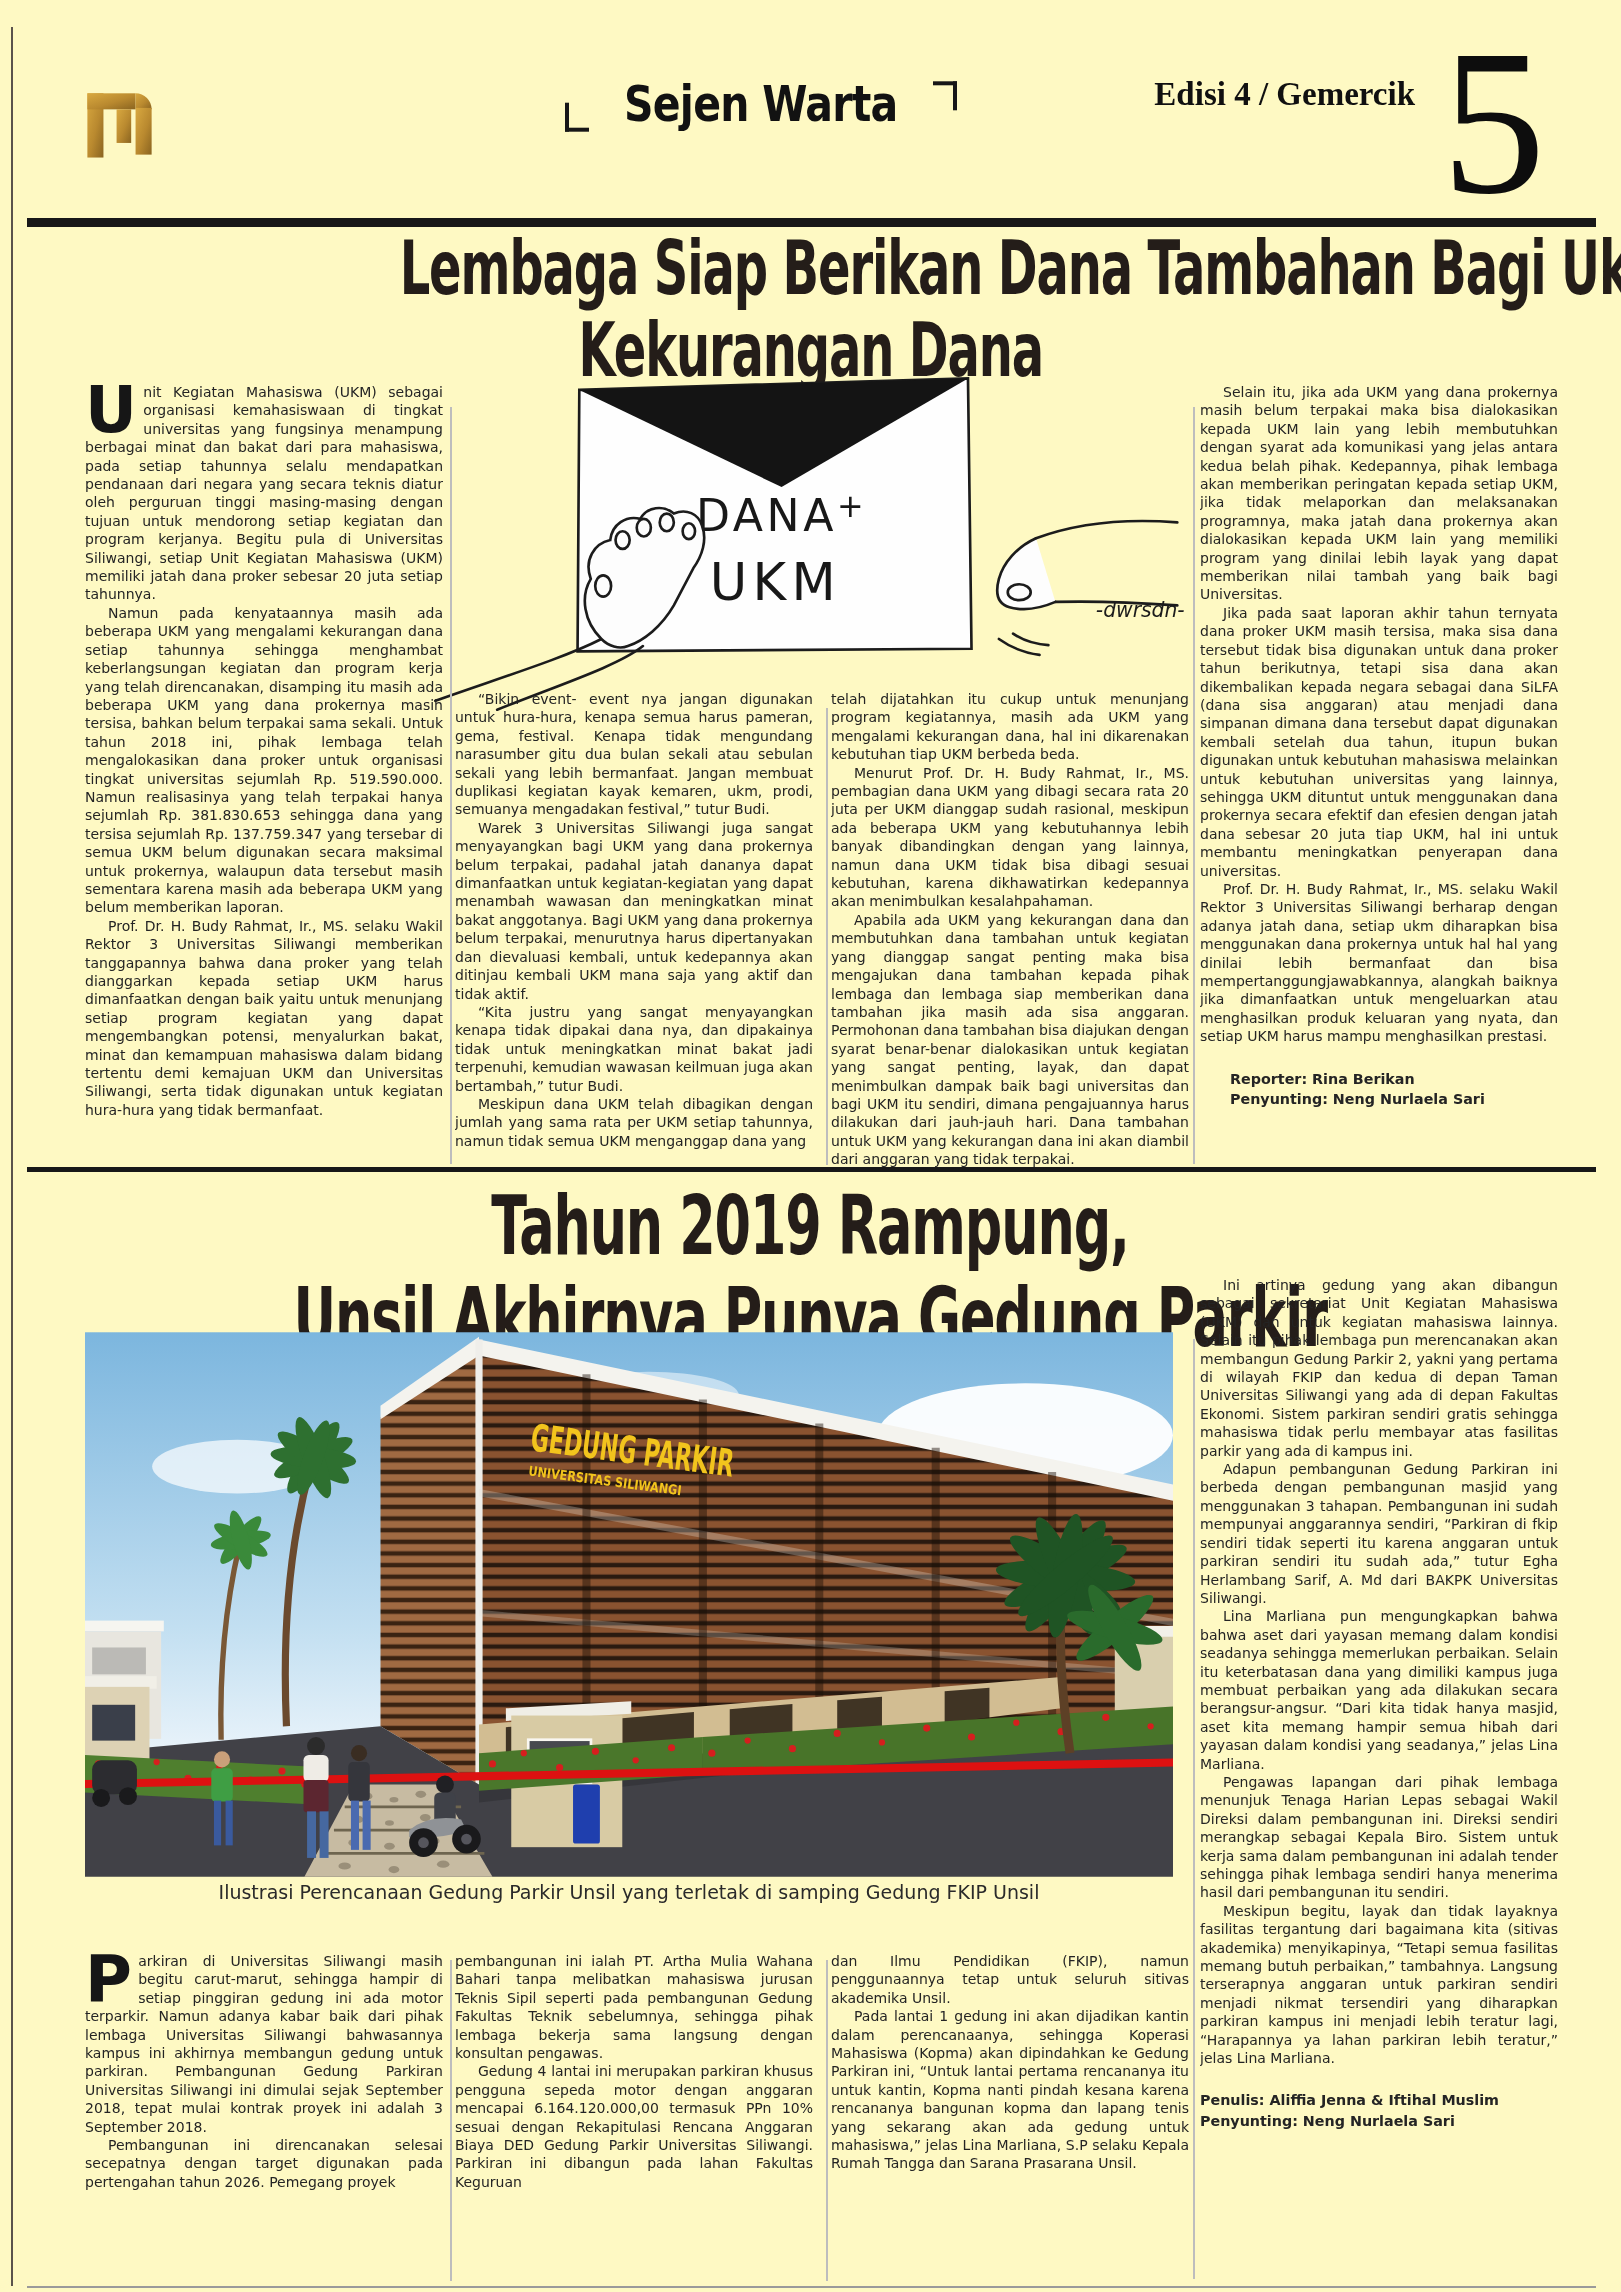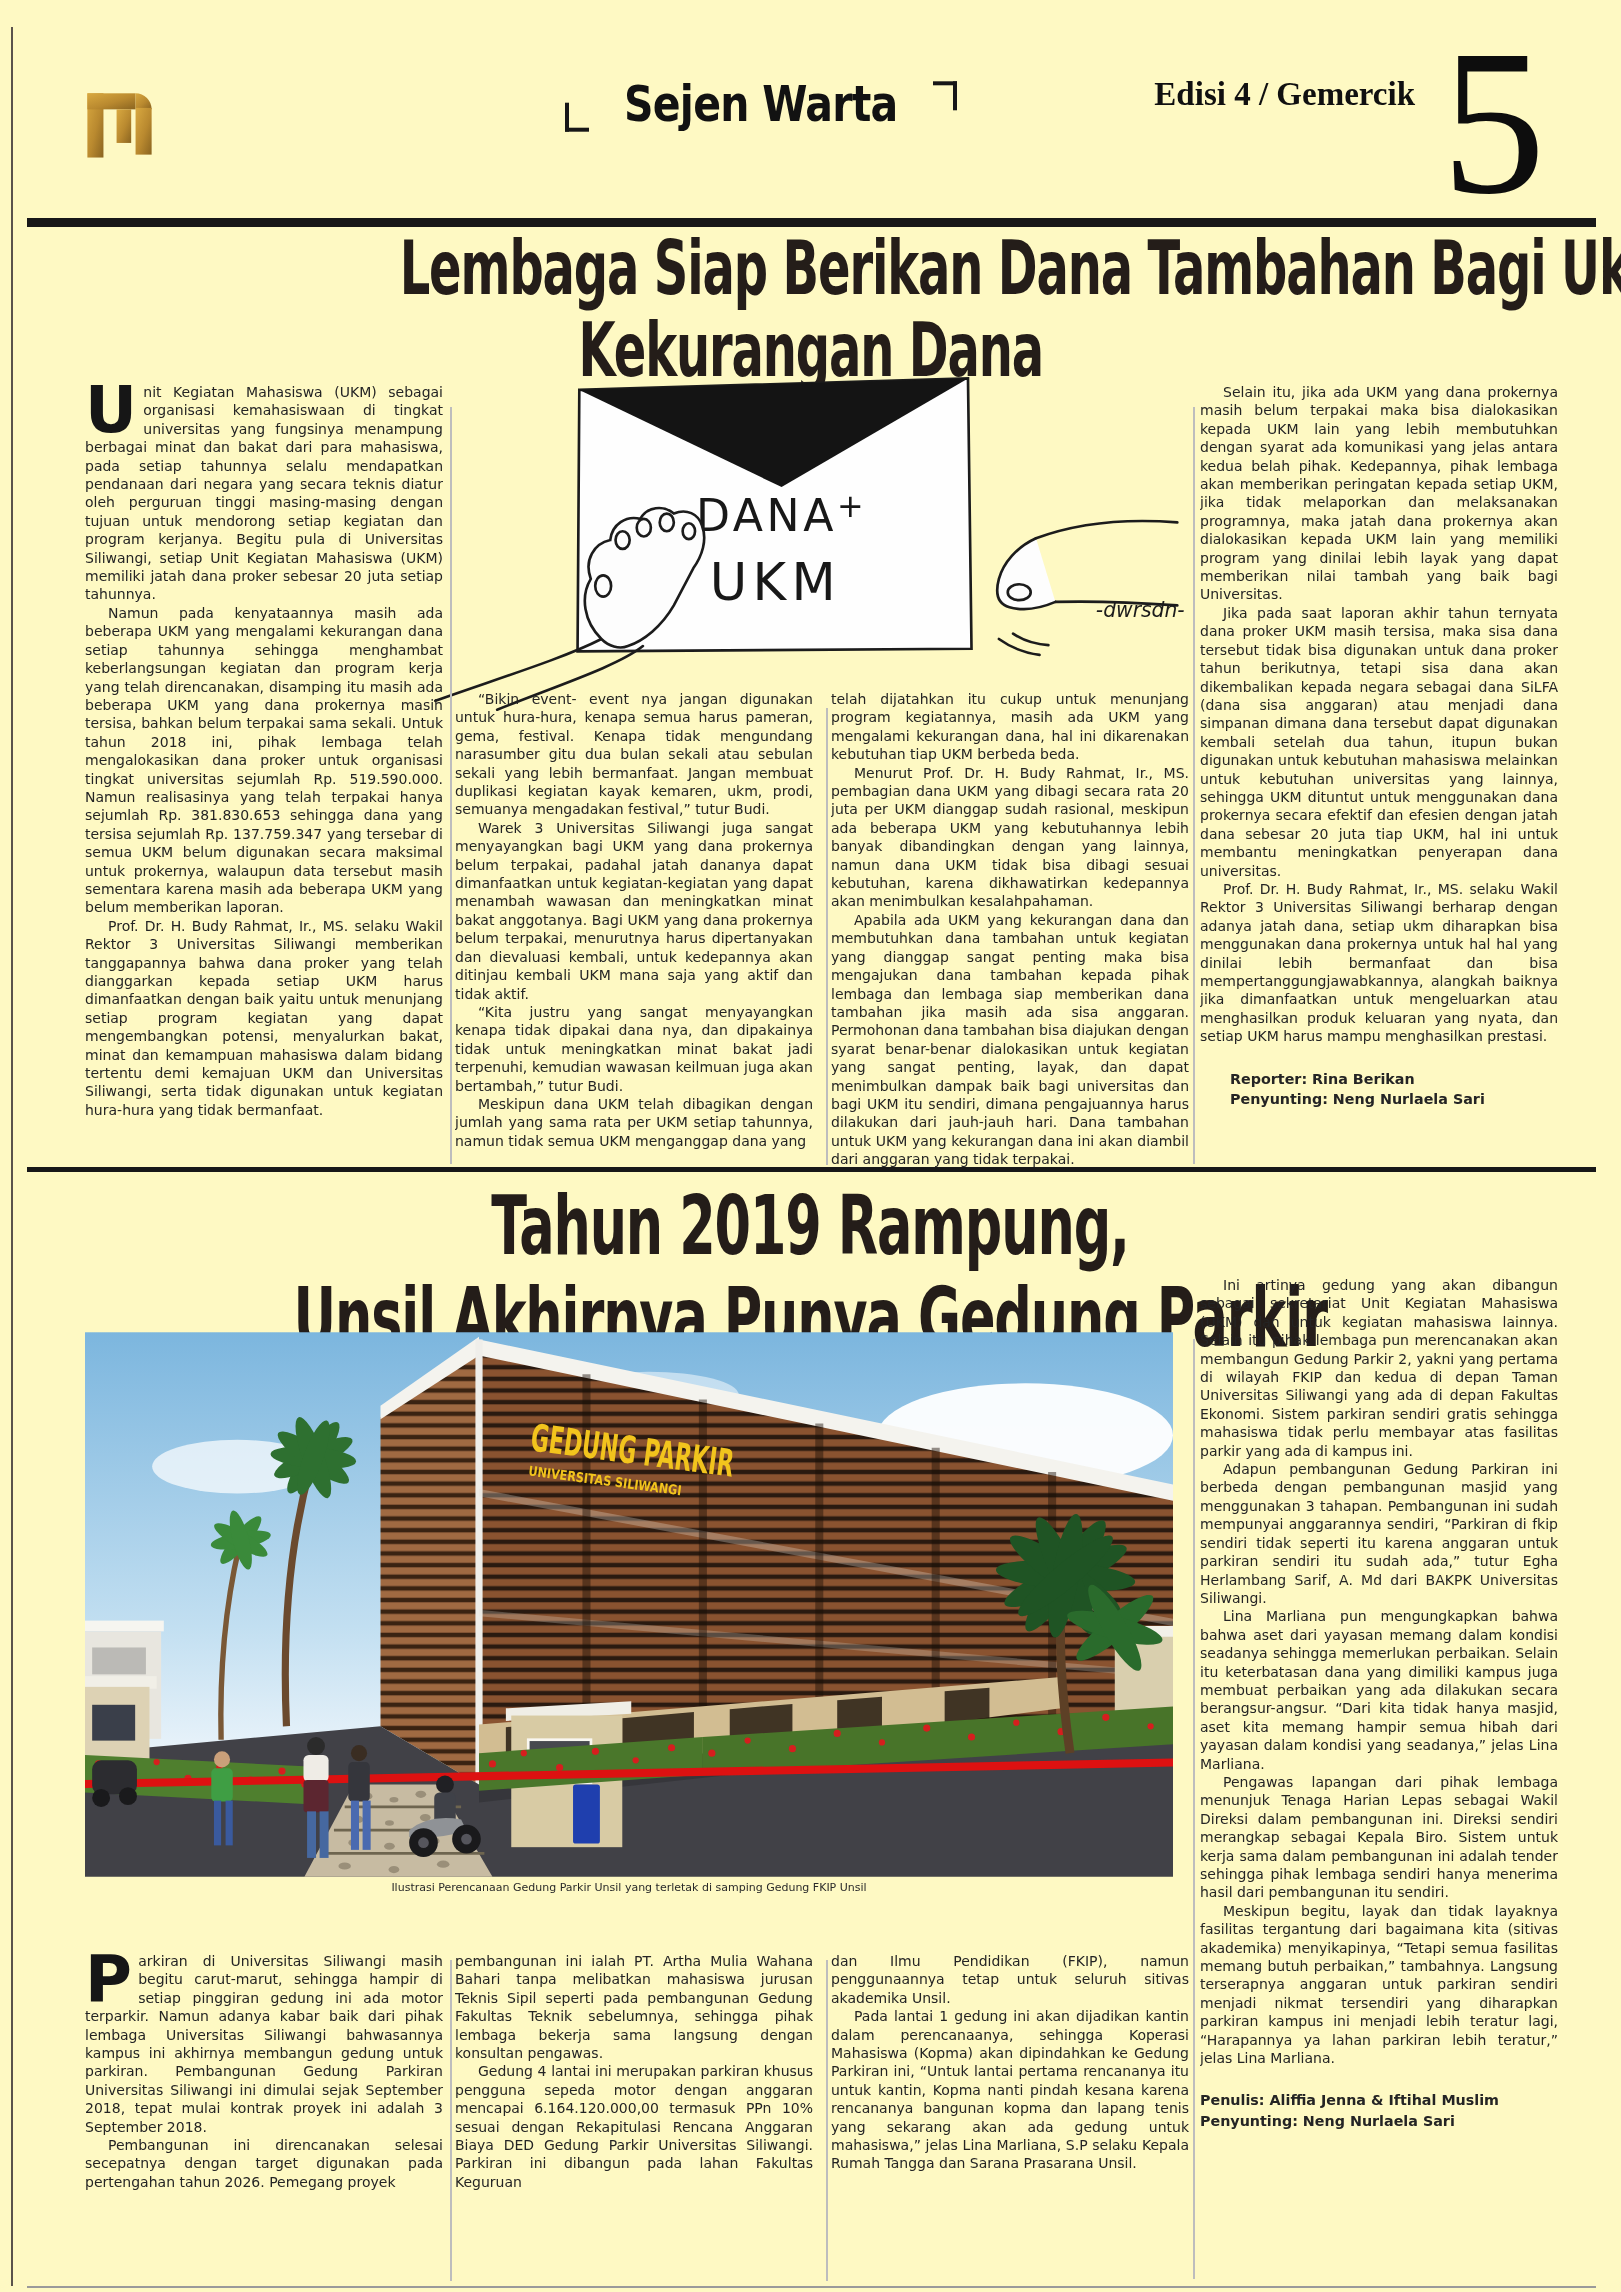--- a/index.html
+++ b/index.html
@@ -31,21 +31,21 @@
   .hl2{font-size:82px;line-height:92px;}
   
   .col{position:absolute;width:358px;overflow:hidden;font-size:14px;line-height:18.4px;color:#242424;}
   .col p{margin:0;text-align:justify;}
   .col p.ind{text-indent:23px;}
   .dropcap{float:left;font:700 64px/50px "DejaVu Sans",sans-serif;color:#161616;padding:1.8px 6.3px 0 0;}
   .byline{font-weight:700;font-size:14.3px;line-height:20.6px;margin-top:23px;text-align:left;}
   .byline div{white-space:nowrap;}
   .pad-l{padding-left:30px;}
   .caption{position:absolute;left:85px;top:1881px;width:1088px;text-align:center;
-           font-size:11px;color:#2a2a2a;}
+           font-size:19px;color:#2a2a2a;}
   svg{display:block;}
   svg text{font-family:"DejaVu Sans",sans-serif;}
 </style>
 </head>
 <body>
 
 <div class="page">
 
   <div class="edge-line"></div>
 

